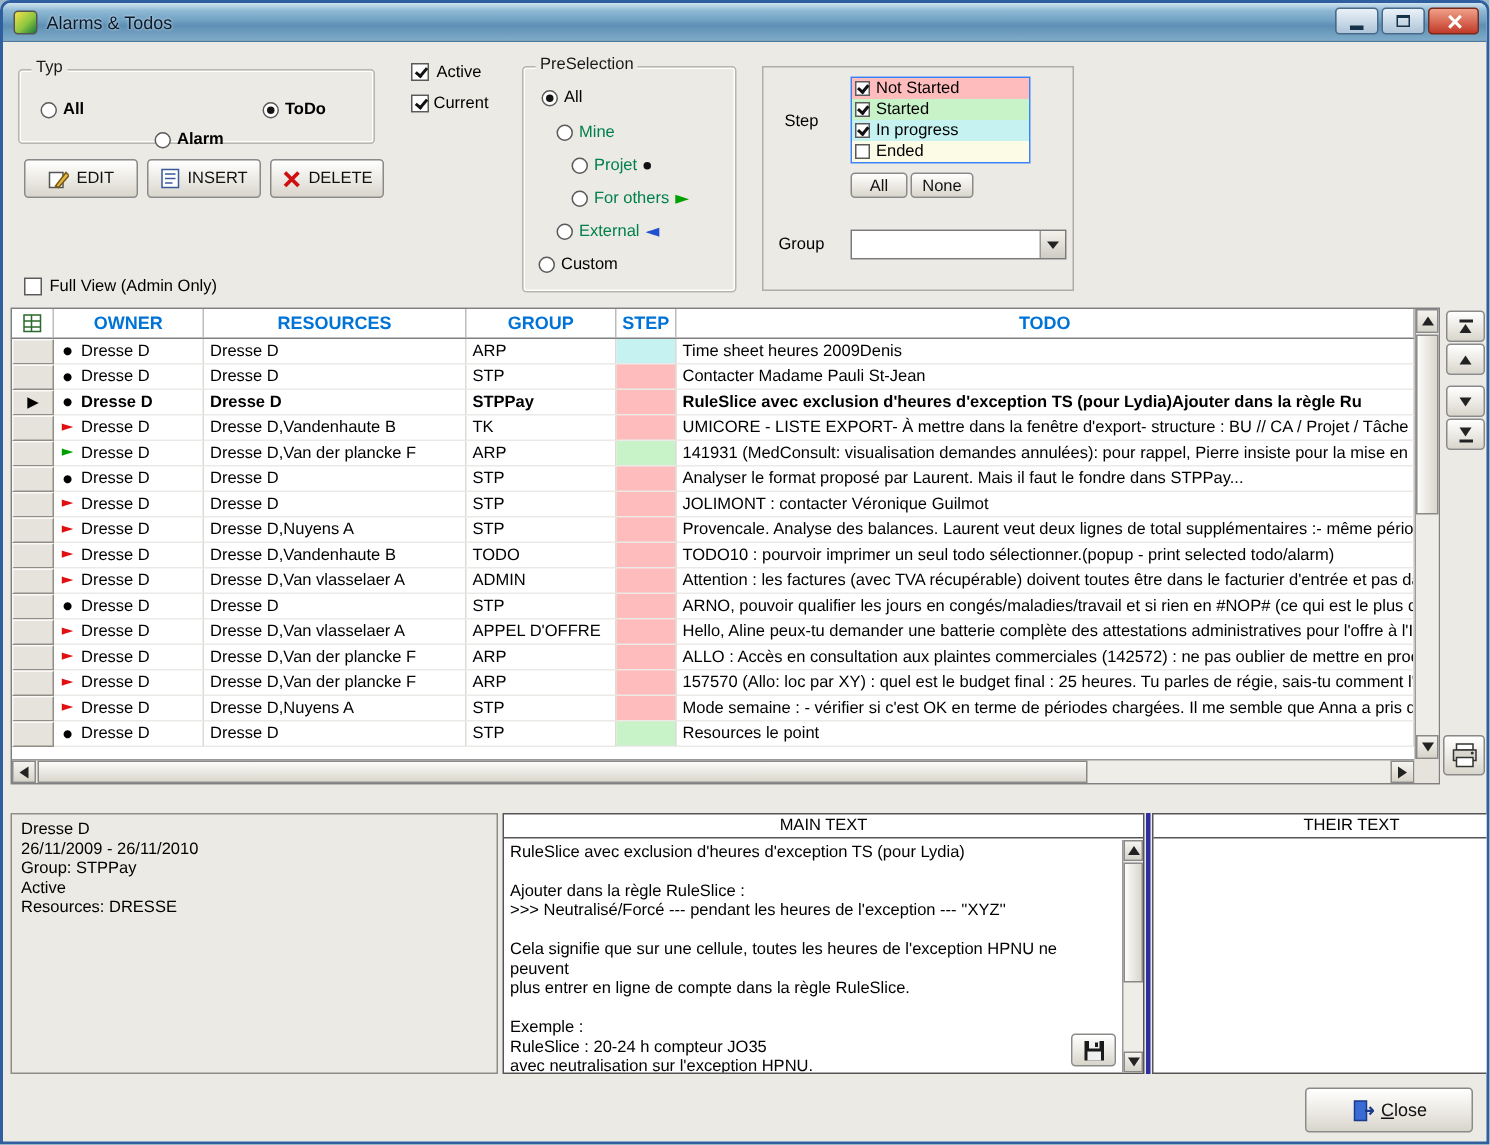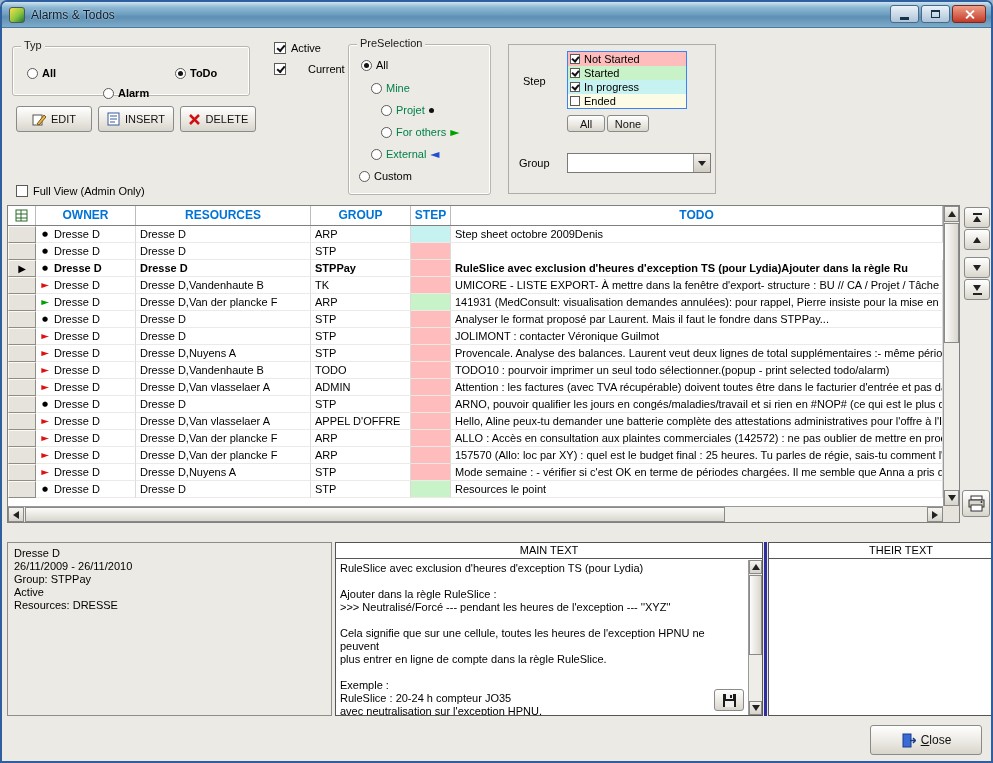--- a/index.html
+++ b/index.html
@@ -44,21 +44,21 @@
   #gb-typ { left:10px; top:44px; width:238px; height:50px; }
   #gb-typ .opt { top:20px; font-weight:bold; }
   #typ-all { left:14px; } #typ-alarm { left:90px;margin-top:20px; } #typ-todo { left:162px; }
 
   #btn-edit { position:absolute; left:14px; top:104px; width:76px; height:26px; }
   #btn-insert { position:absolute; left:96px; top:104px; width:76px; height:26px; }
   #btn-delete { position:absolute; left:178px; top:104px; width:76px; height:26px; }
 
   #cb-fullview { position:absolute; left:14px; top:183px; display:flex; gap:5px; align-items:center; }
   #cb-active   { position:absolute; left:272px; top:40px; display:flex; gap:5px; align-items:center; }
-  #cb-current  { position:absolute; left:272px; top:61px; display:flex; gap:22px; align-items:center; }
+  #cb-current  { position:absolute; left:272px; top:61px; display:flex; gap:3px; align-items:center; }
 
   #gb-presel { left:346px; top:42px; width:143px; height:151px; }
   #ps-all { left:12px; top:14px; } #ps-mine { left:22px; top:37px; } #ps-private { left:32px; top:59px; }
   #ps-forothers { left:32px; top:81px; } #ps-external { left:22px; top:103px; } #ps-custom { left:10px; top:125px; }
   .mini-dot { width:5px; height:5px; border-radius:50%; background:#111; display:inline-block; }
   .arrow-right-green { color:#00a000; font-weight:bold; font-size:12px; line-height:10px; }
   .arrow-left-blue { color:#2050d0; font-weight:bold; font-size:12px; line-height:10px; }
 
   #step-panel { position:absolute; left:506px; top:42px; width:208px; height:150px; border:1px solid #b0ada4; background:#eceae4; }
   #step-label { position:absolute; left:14px; top:30px; }
@@ -305,34 +305,35 @@
     <div class="gcell">
             <span class="sel-ind glyph"></span>
           </div>
     <div class="cell c-owner">
       <span class="marker glyph m-dot">●</span>
       <span class="c-owner-text">Dresse D</span>
     </div>
     <div class="cell c-res">Dresse D</div>
     <div class="cell c-group">ARP</div>
     <div class="cell c-step s-cyan"></div>
-    <div class="cell c-todo">Step sheet octobre 2009Denis</div>
+    <div class="cell c-todo">Time sheet heures 2009Denis</div>
   </div>
 
   <div class="trow">
     <div class="gcell">
             <span class="sel-ind glyph"></span>
           </div>
     <div class="cell c-owner">
       <span class="marker glyph m-dot">●</span>
       <span class="c-owner-text">Dresse D</span>
     </div>
     <div class="cell c-res">Dresse D</div>
     <div class="cell c-group">STP</div>
     <div class="cell c-step s-pink"></div>
+    <div class="cell c-todo">Contacter Madame Pauli St-Jean</div>
   </div>
 
   <div class="trow selected">
     <div class="gcell">
             <span class="sel-ind glyph">▶</span>
           </div>
     <div class="cell c-owner">
       <span class="marker glyph m-dot">●</span>
       <span class="c-owner-text">Dresse D</span>
     </div>

